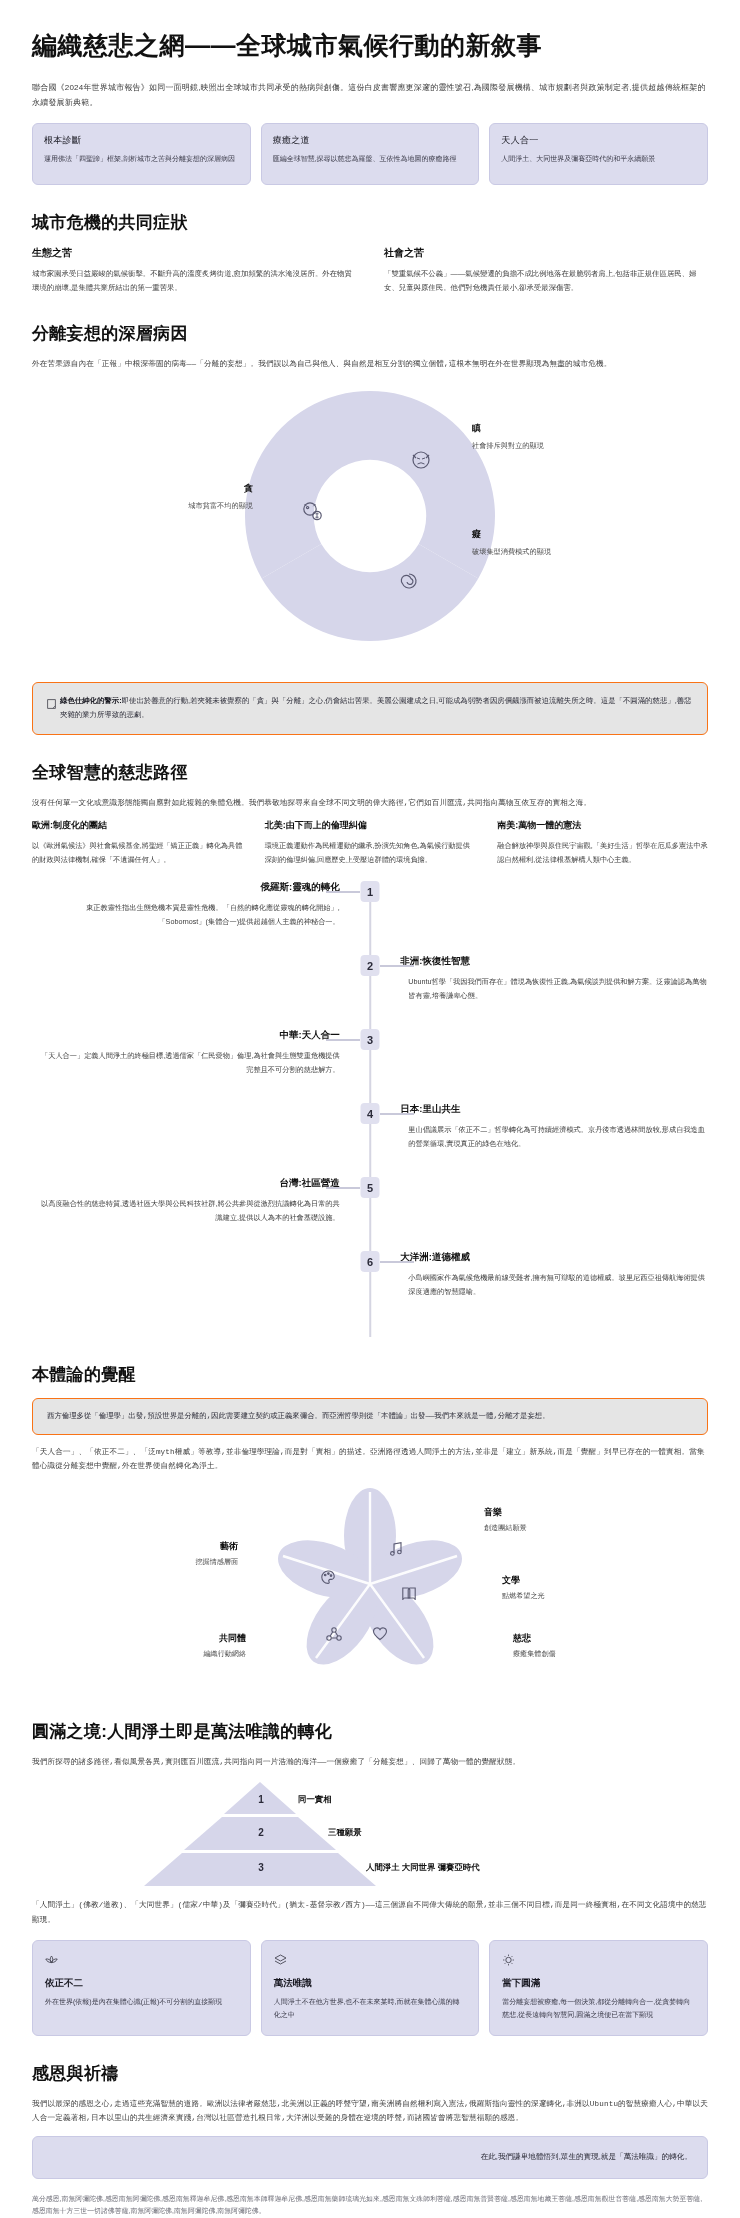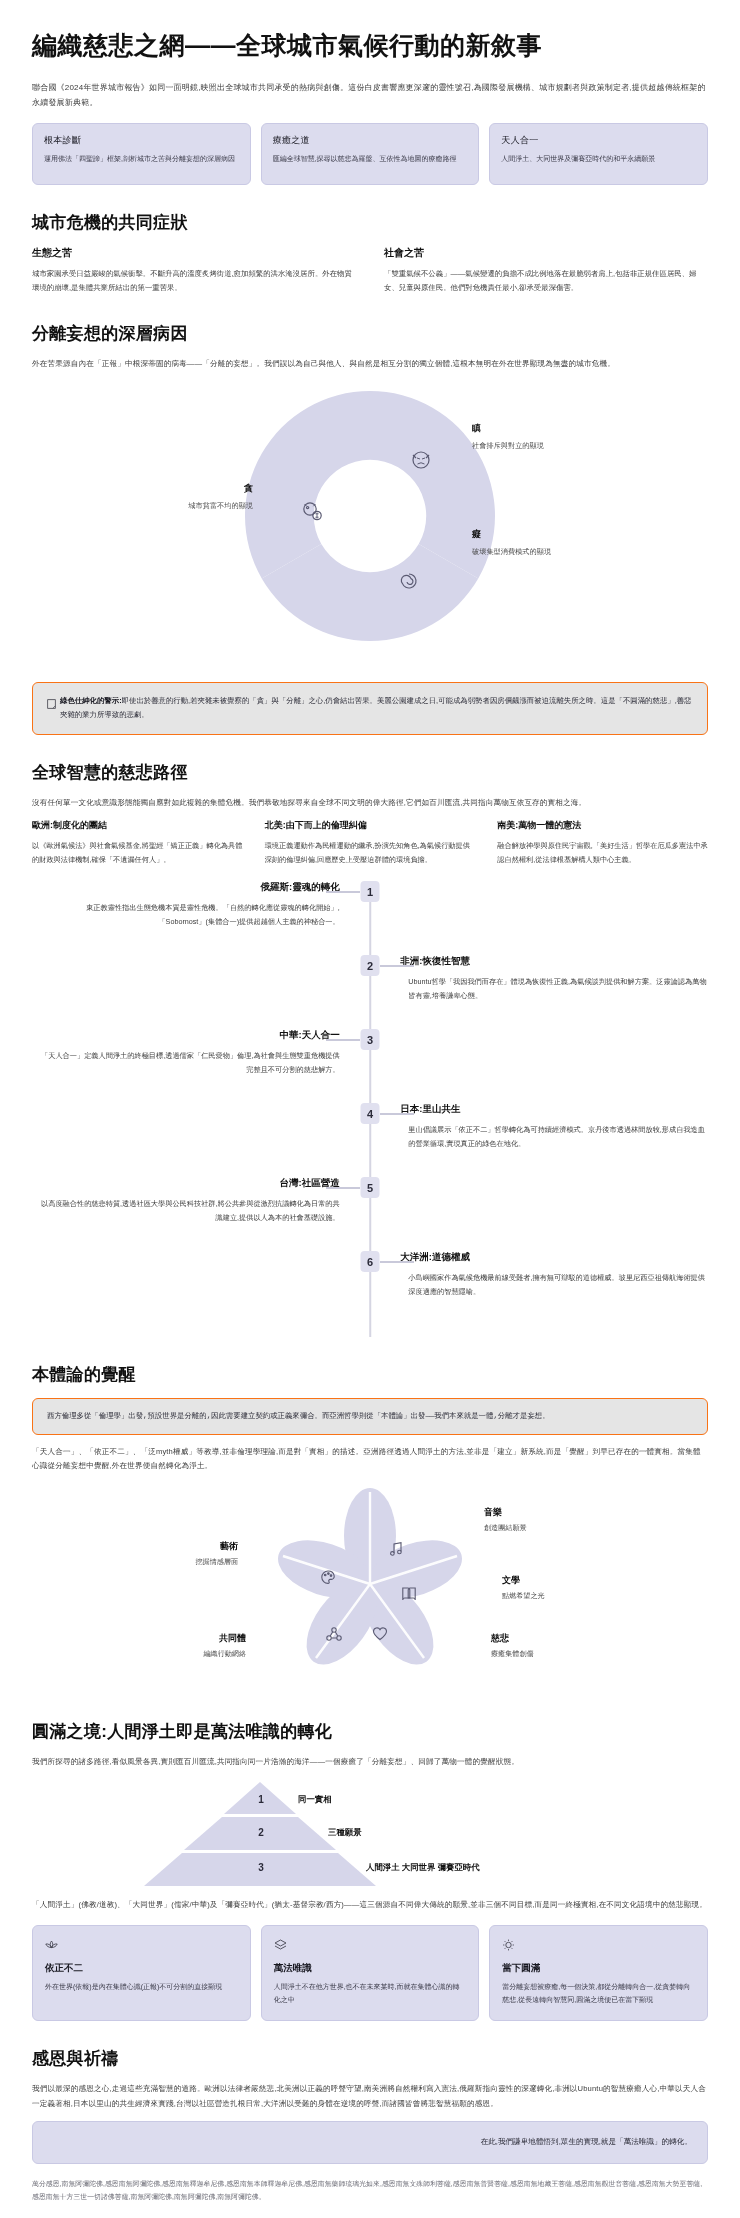--- a/index.html
+++ b/index.html
@@ -33,20 +33,21 @@
     line-height:1.85;
     color:#3a3a3a;
     margin-bottom:12px;
     letter-spacing:.2px;
   }
   p.body{
     font-size:7.6px;
     line-height:1.95;
     color:#3d3d3d;
     letter-spacing:.15px;
+    font-family:Liberation Mono, monospace;
   }
 
   
   .cards{display:flex;gap:10px;margin-top:4px;}
   .card{
     flex:1;
     background:#dcdcee;
     border:1px solid #c9c9e4;
     border-radius:6px;
     padding:10px 11px 12px 11px;
@@ -364,21 +365,21 @@
       </svg>
 
       <div class="plabel" style="left:452px;top:22px;">
         <div class="t">音樂</div>
         <div class="d">創造團結願景</div>
       </div>
       <div class="plabel" style="left:470px;top:90px;">
         <div class="t">文學</div>
         <div class="d">點燃希望之光</div>
       </div>
-      <div class="plabel" style="left:459px;top:148px;">
+      <div class="plabel" style="left:481px;top:148px;">
         <div class="t">慈悲</div>
         <div class="d">療癒集體創傷</div>
       </div>
       <div class="plabel" style="right:462px;top:148px;text-align:right;">
         <div class="t">共同體</div>
         <div class="d">編織行動網絡</div>
       </div>
       <div class="plabel" style="right:470px;top:56px;text-align:right;">
         <div class="t">藝術</div>
         <div class="d">挖掘情感層面</div>

